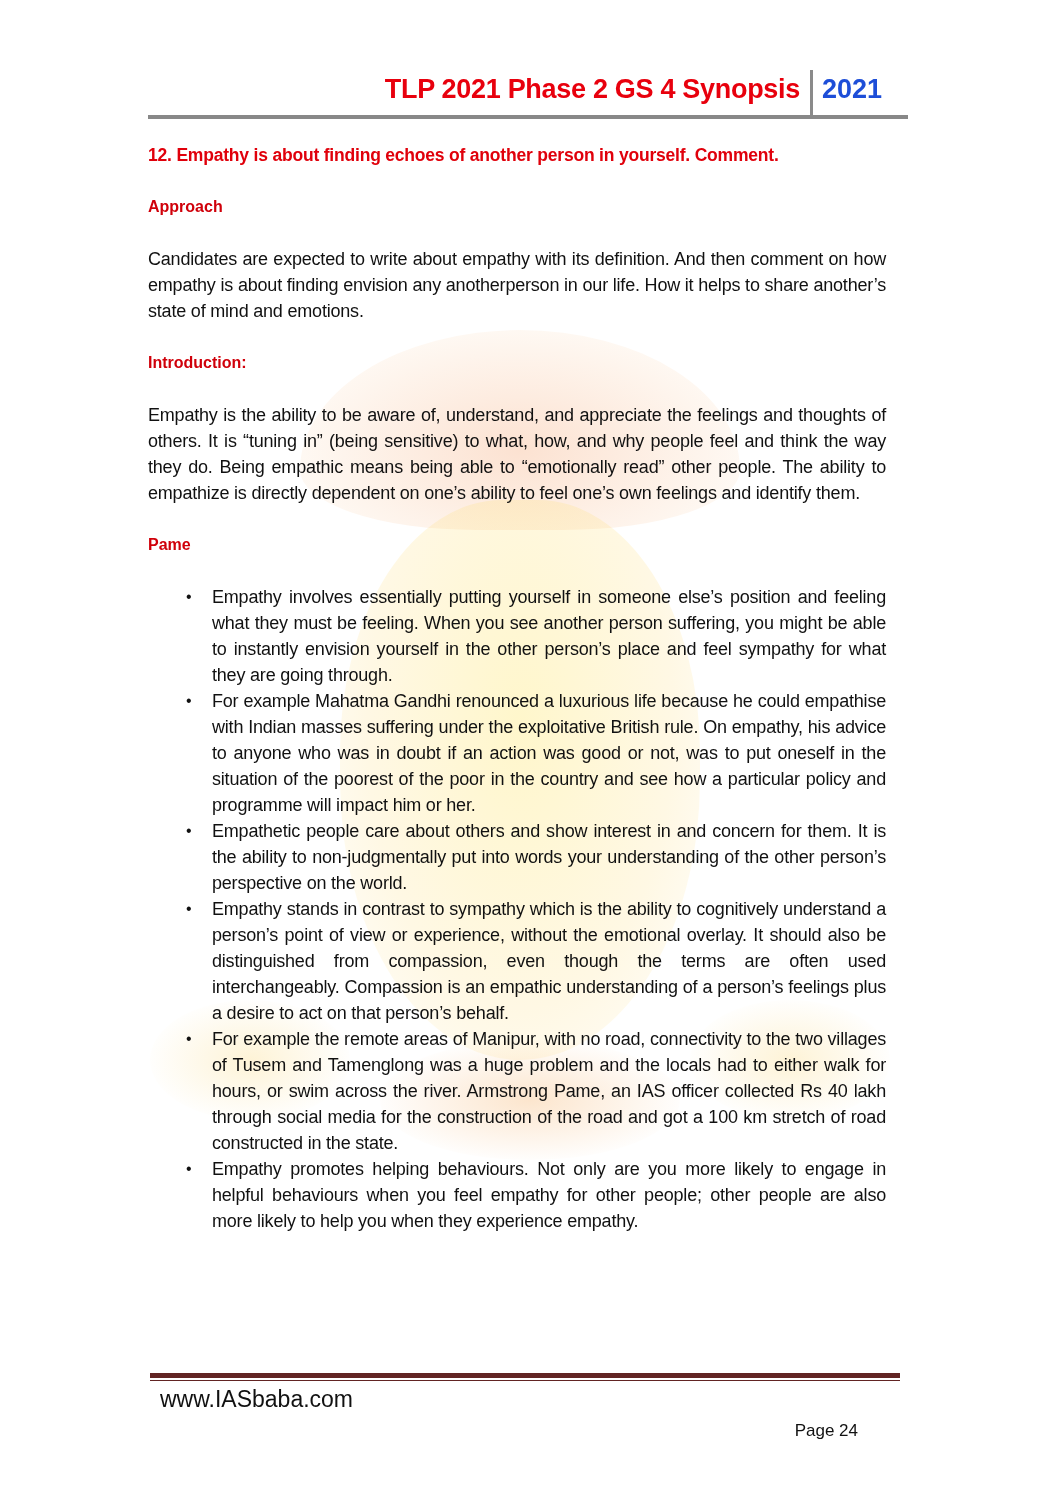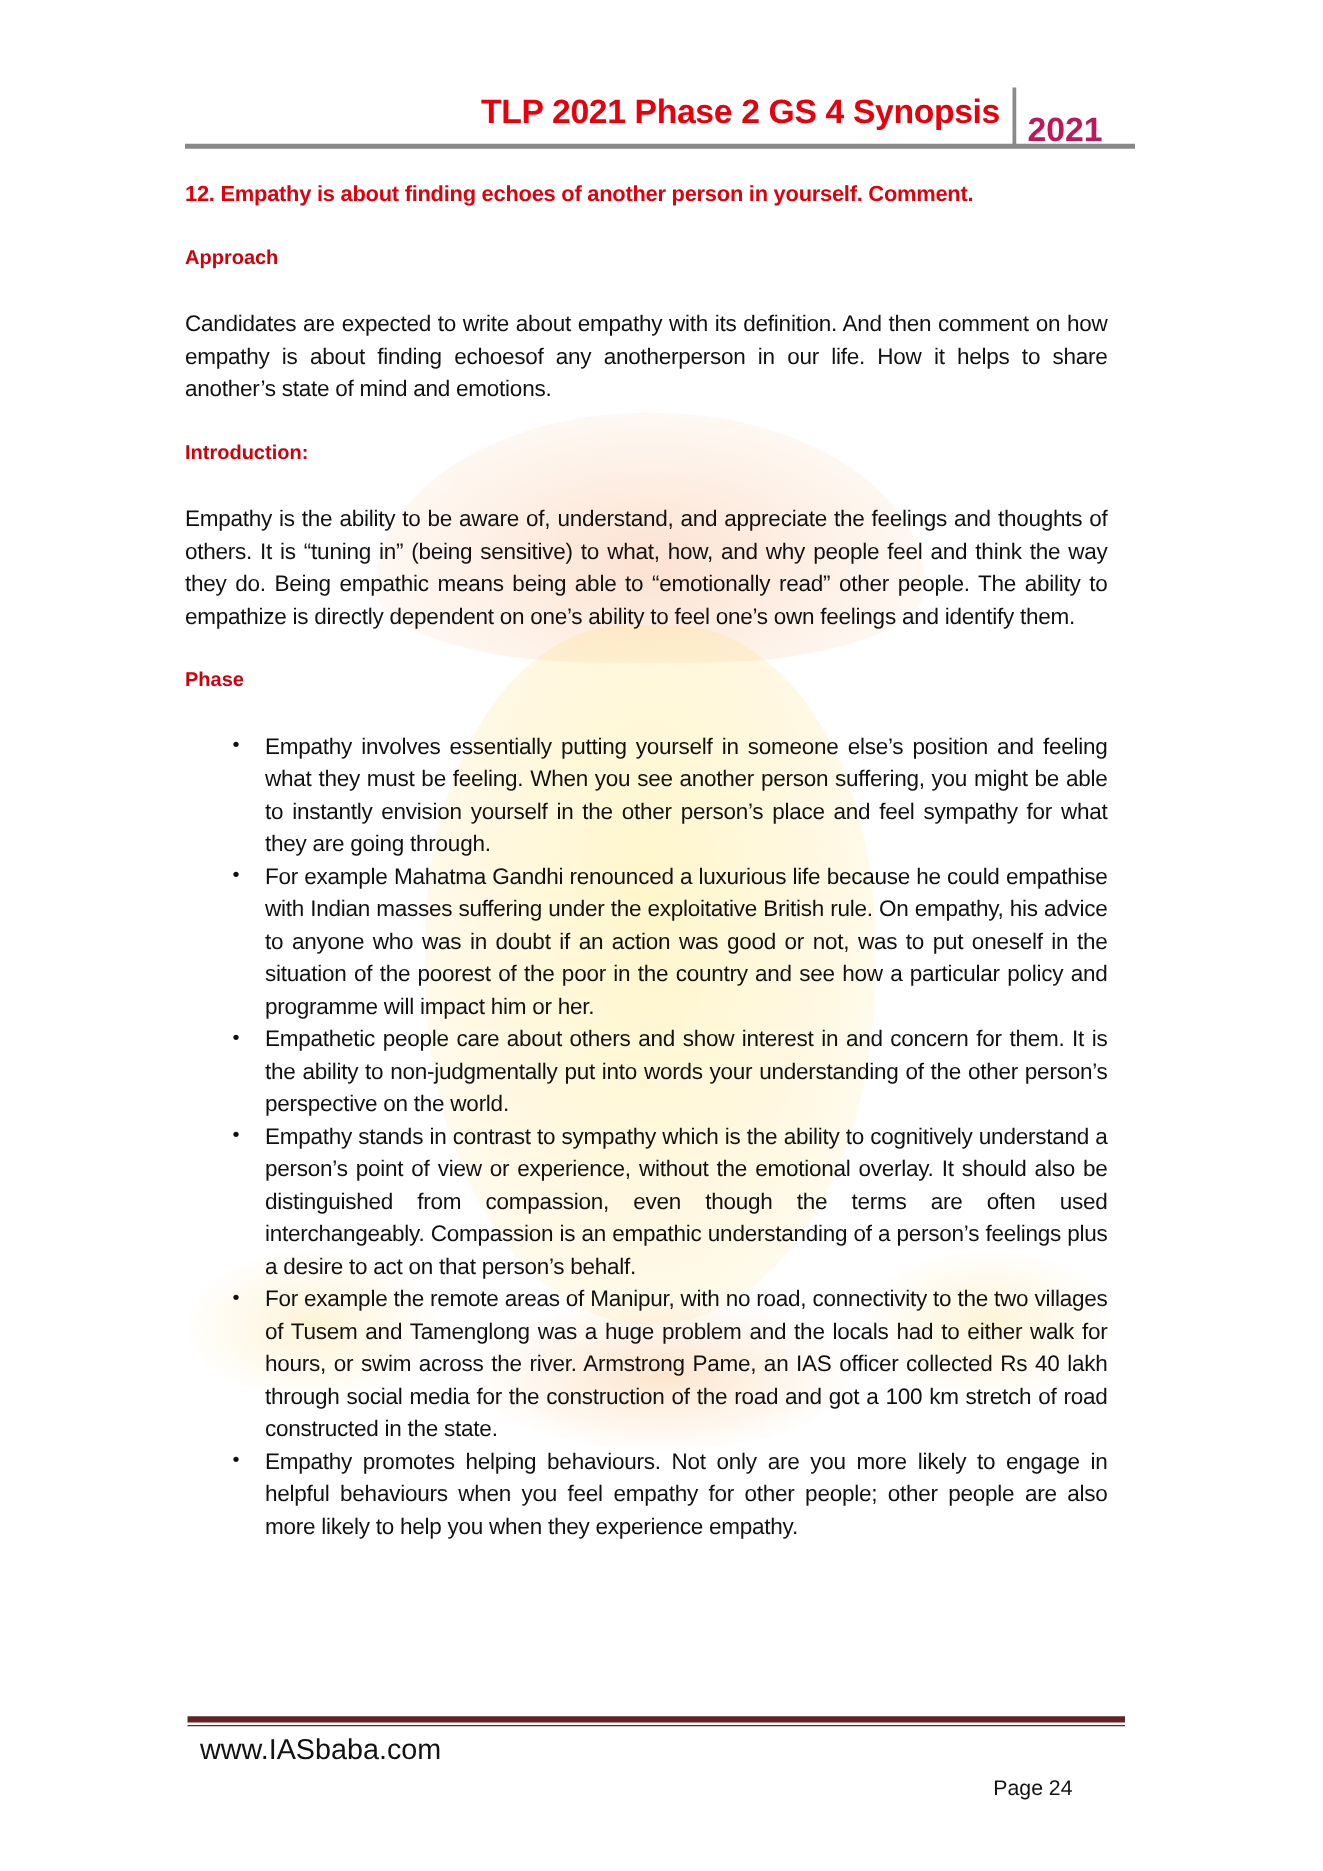--- a/index.html
+++ b/index.html
@@ -20,21 +20,21 @@
     .wm-hands-r { left: 690px; top: 1000px; width: 200px; height: 120px; border-radius: 50%;
       background: radial-gradient(ellipse, rgba(250,215,120,0.3), rgba(255,255,255,0) 75%); }
     .wm-base { left: 380px; top: 1040px; width: 300px; height: 120px; border-radius: 50%;
       background: radial-gradient(ellipse, rgba(245,170,90,0.3), rgba(255,255,255,0) 75%); }
 
     
     .header { position: absolute; left: 148px; top: 70px; width: 760px; height: 50px; }
     .header-title { position: absolute; right: 108px; top: 4px; font-size: 27px; font-weight: bold;
       color: #e8000d; white-space: nowrap; letter-spacing: -0.3px; }
     .header-sep { position: absolute; left: 662px; top: 0; width: 3px; height: 48px; background: #8a8a8a; }
-    .header-year { position: absolute; left: 674px; top: 19px; font-size: 27px; font-weight: bold; color: #be185d; }
+    .header-year { position: absolute; left: 674px; top: 4px; font-size: 27px; font-weight: bold; color: #1d4ed8; }
     .header-rule { position: absolute; left: 148px; top: 115px; width: 760px; height: 4px; background: #888888; }
 
     
     .content { position: absolute; left: 148px; top: 142px; width: 738px; }
     .q-title { font-size: 17.5px; font-weight: bold; color: #e0000b; margin: 0; line-height: 26px; letter-spacing: -0.2px; }
     .section-head { font-size: 16px; font-weight: bold; color: #d0000a; margin: 0; line-height: 26px; }
     p.para { font-size: 18px; line-height: 26px; margin: 0; text-align: justify; letter-spacing: -0.2px; }
     .gap-heading { height: 26px; }
     ul.bullets { list-style: none; margin: 0; padding: 0; }
     ul.bullets li { position: relative; padding-left: 64px; font-size: 18px; line-height: 26px;
@@ -64,29 +64,29 @@
     <span class="header-year">2021</span>
   </div>
   <div class="header-rule"></div>
 
   <div class="content">
     <h2 class="q-title">12. Empathy is about finding echoes of another person in yourself. Comment.</h2>
     <div class="gap-heading"></div>
 
     <h3 class="section-head">Approach</h3>
     <div class="gap-heading"></div>
-    <p class="para">Candidates are expected to write about empathy with its definition. And then comment on how empathy is about finding echoesof any anotherperson in our life. How it helps to share another’s state of mind and emotions.</p>
+    <p class="para">Candidates are expected to write about empathy with its definition. And then comment on how empathy is about finding envision any anotherperson in our life. How it helps to share another’s state of mind and emotions.</p>
     <div class="gap-heading"></div>
 
     <h3 class="section-head">Introduction:</h3>
     <div class="gap-heading"></div>
     <p class="para">Empathy is the ability to be aware of, understand, and appreciate the feelings and thoughts of others. It is “tuning in” (being sensitive) to what, how, and why people feel and think the way they do. Being empathic means being able to “emotionally read” other people. The ability to empathize is directly dependent on one’s ability to feel one’s own feelings and identify them.</p>
     <div class="gap-heading"></div>
 
-    <h3 class="section-head">Phase</h3>
+    <h3 class="section-head">Pame</h3>
     <div class="gap-heading"></div>
 
     <ul class="bullets">
       <li>
         <span class="bullet">•</span>
         <span>Empathy involves essentially putting yourself in someone else’s position and feeling what they must be feeling. When you see another person suffering, you might be able to instantly envision yourself in the other person’s place and feel sympathy for what they are going through.</span>
       </li>
       <li>
         <span class="bullet">•</span>
         <span>For example Mahatma Gandhi renounced a luxurious life because he could empathise with Indian masses suffering under the exploitative British rule. On empathy, his advice to anyone who was in doubt if an action was good or not, was to put oneself in the situation of the poorest of the poor in the country and see how a particular policy and programme will impact him or her.</span>

